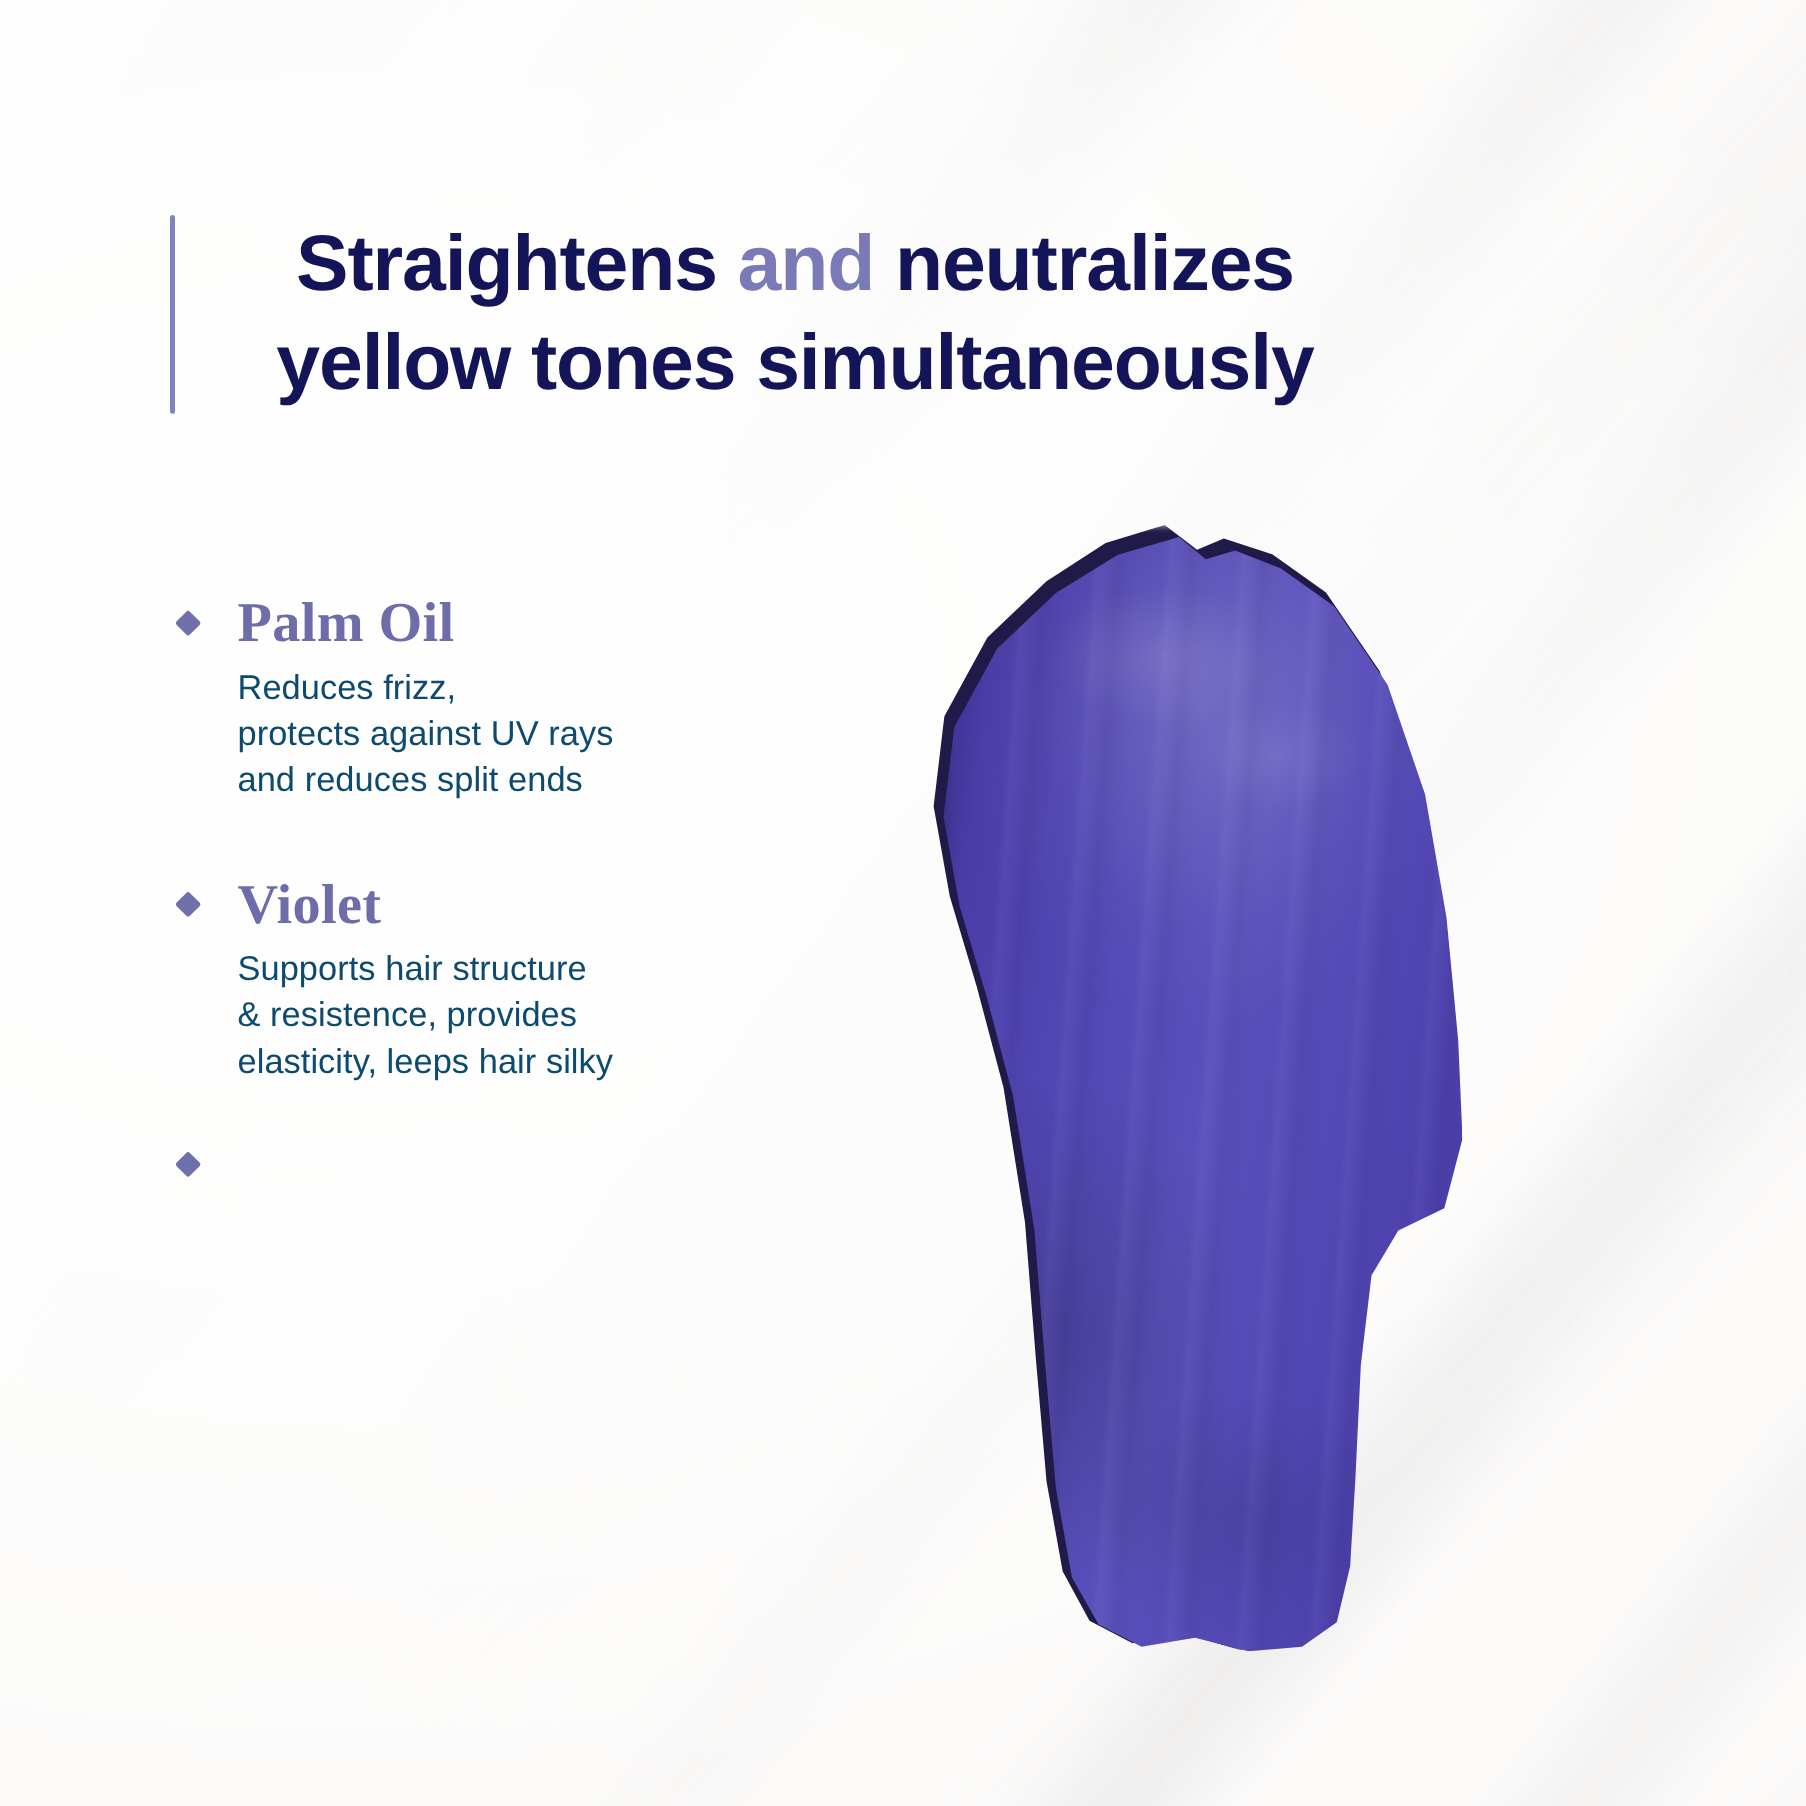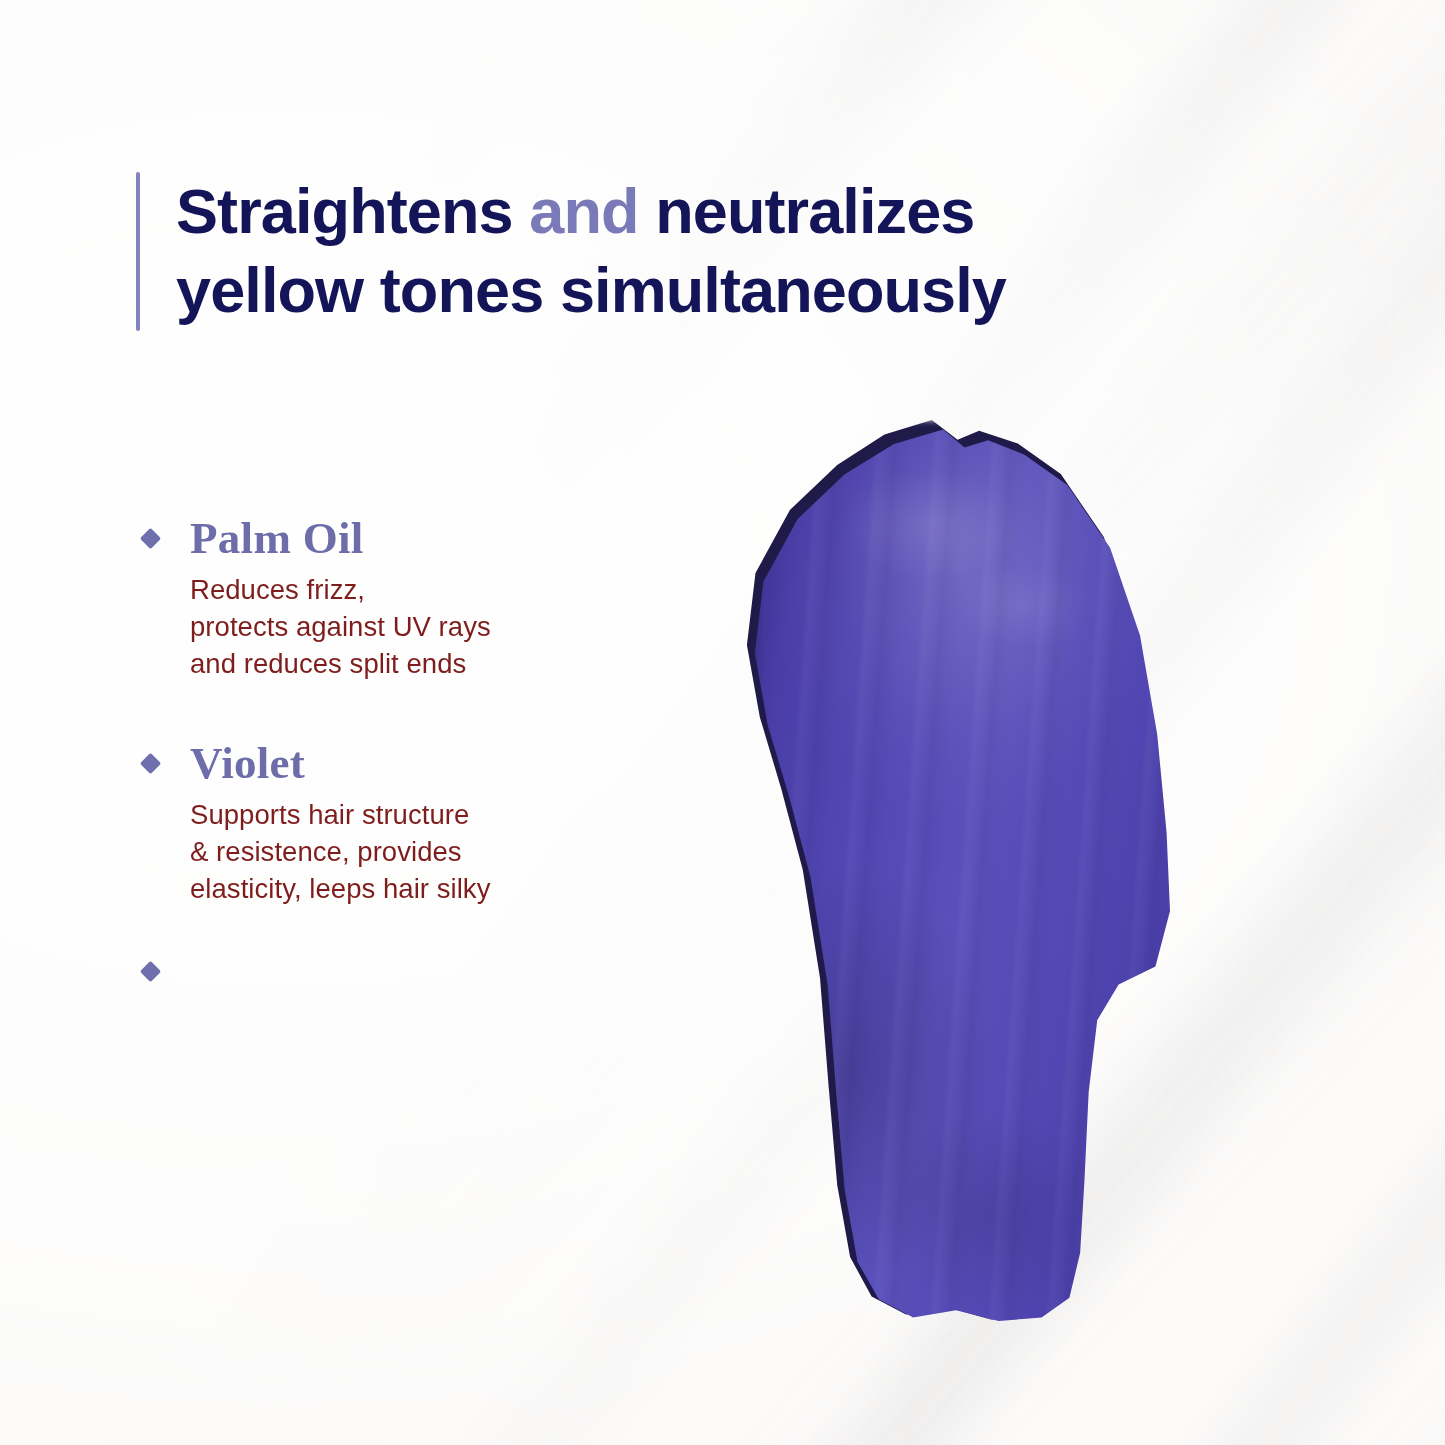--- a/index.html
+++ b/index.html
@@ -100,28 +100,29 @@
     align-self:stretch;
   }
   .headline {
     font-family:"Liberation Sans Narrow","Liberation Sans", sans-serif;
     font-weight:700;
     font-size:63px;
     line-height:1.26;
     letter-spacing:-0.9px;
     color:#141459;
     max-width:920px;
+    text-align:center;
   }
   .headline .hl-soft { color:#7a7ab8; font-weight:700; }
 
   
   .ingredients {
     position:absolute;
     left:140px;
-    top:516px;
+    top:476px;
     width:600px;
   }
   .ingredient {
     position:relative;
     margin-bottom:54px;
   }
   .ingredient:last-child { margin-bottom:0; }
 
   .ing-head {
     display:flex;
@@ -145,21 +146,21 @@
     line-height:1.0;
     color:#6d6daa;
     letter-spacing:0.3px;
   }
   .ing-body {
     margin-left:50px;
     font-family:"Liberation Sans", sans-serif;
     font-weight:300;
     font-size:27.5px;
     line-height:1.345;
-    color:#7f1d1d;
+    color:#0c4a6e;
     letter-spacing:0.05px;
     white-space:pre-line;
   }
 
   
   .ingredient[data-idx="0"] { margin-bottom:58px; }
   .ingredient[data-idx="1"] { margin-bottom:56px; }
 
   
   .swatch-wrap {

